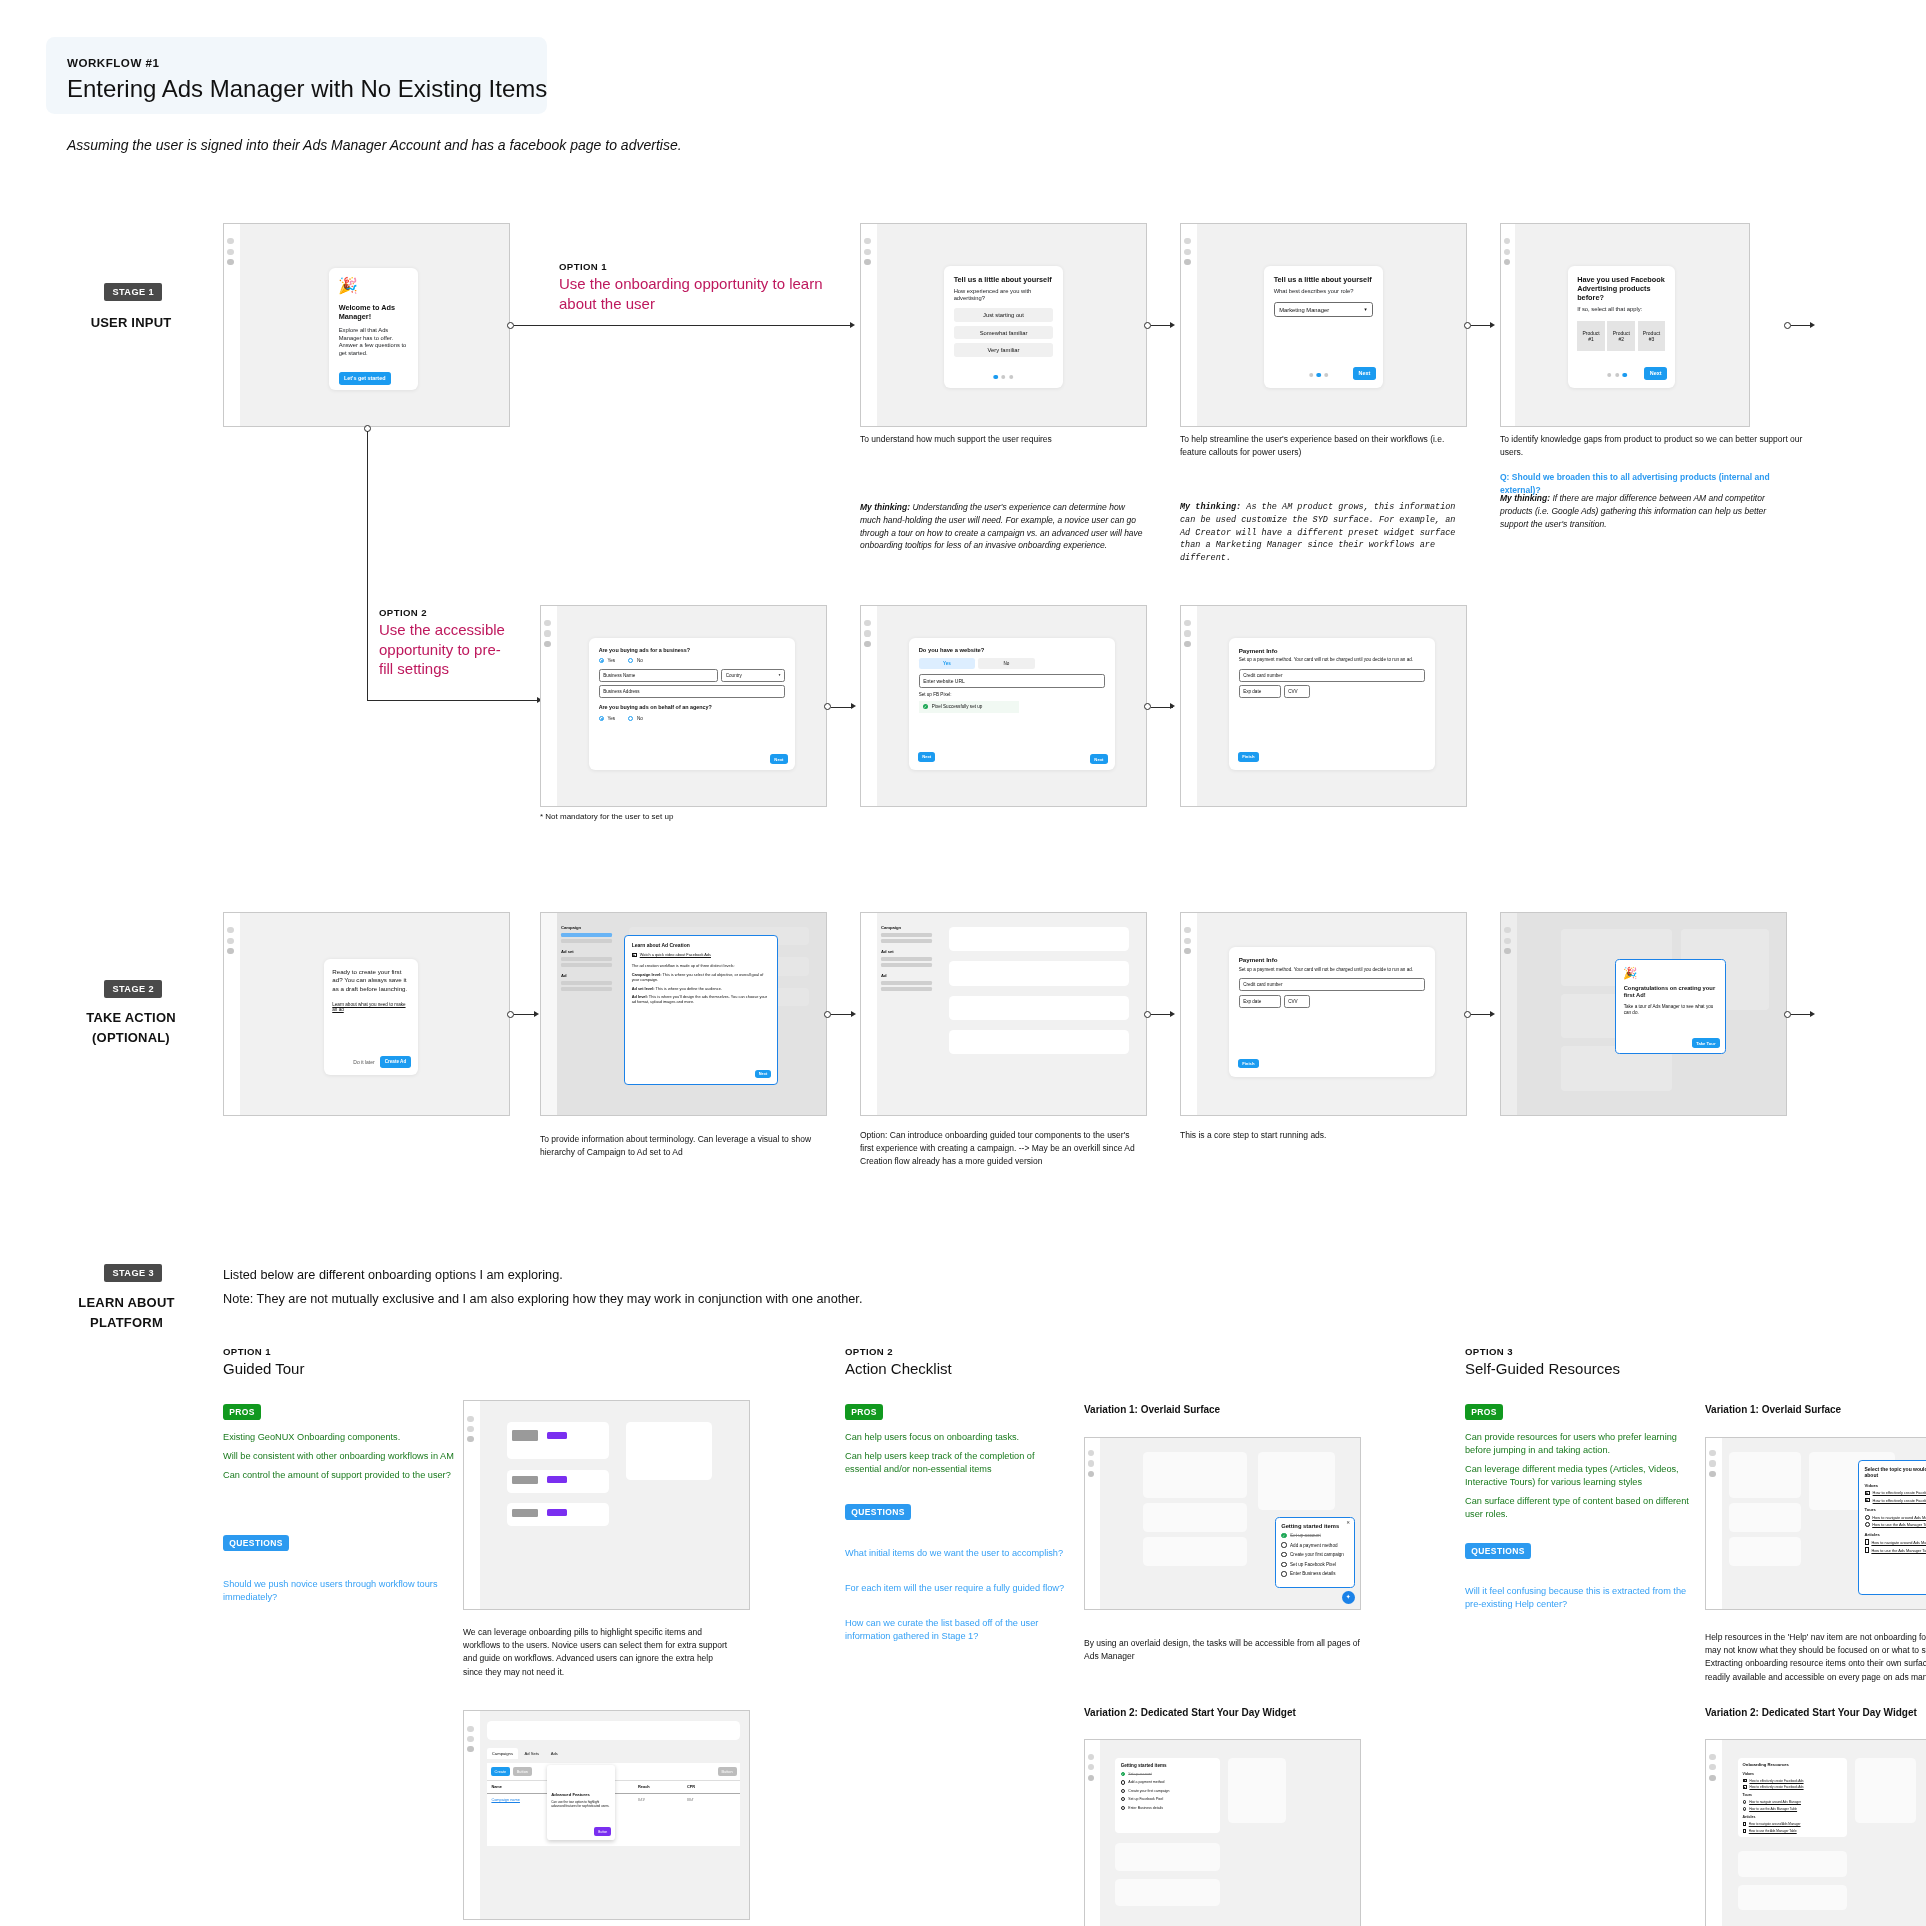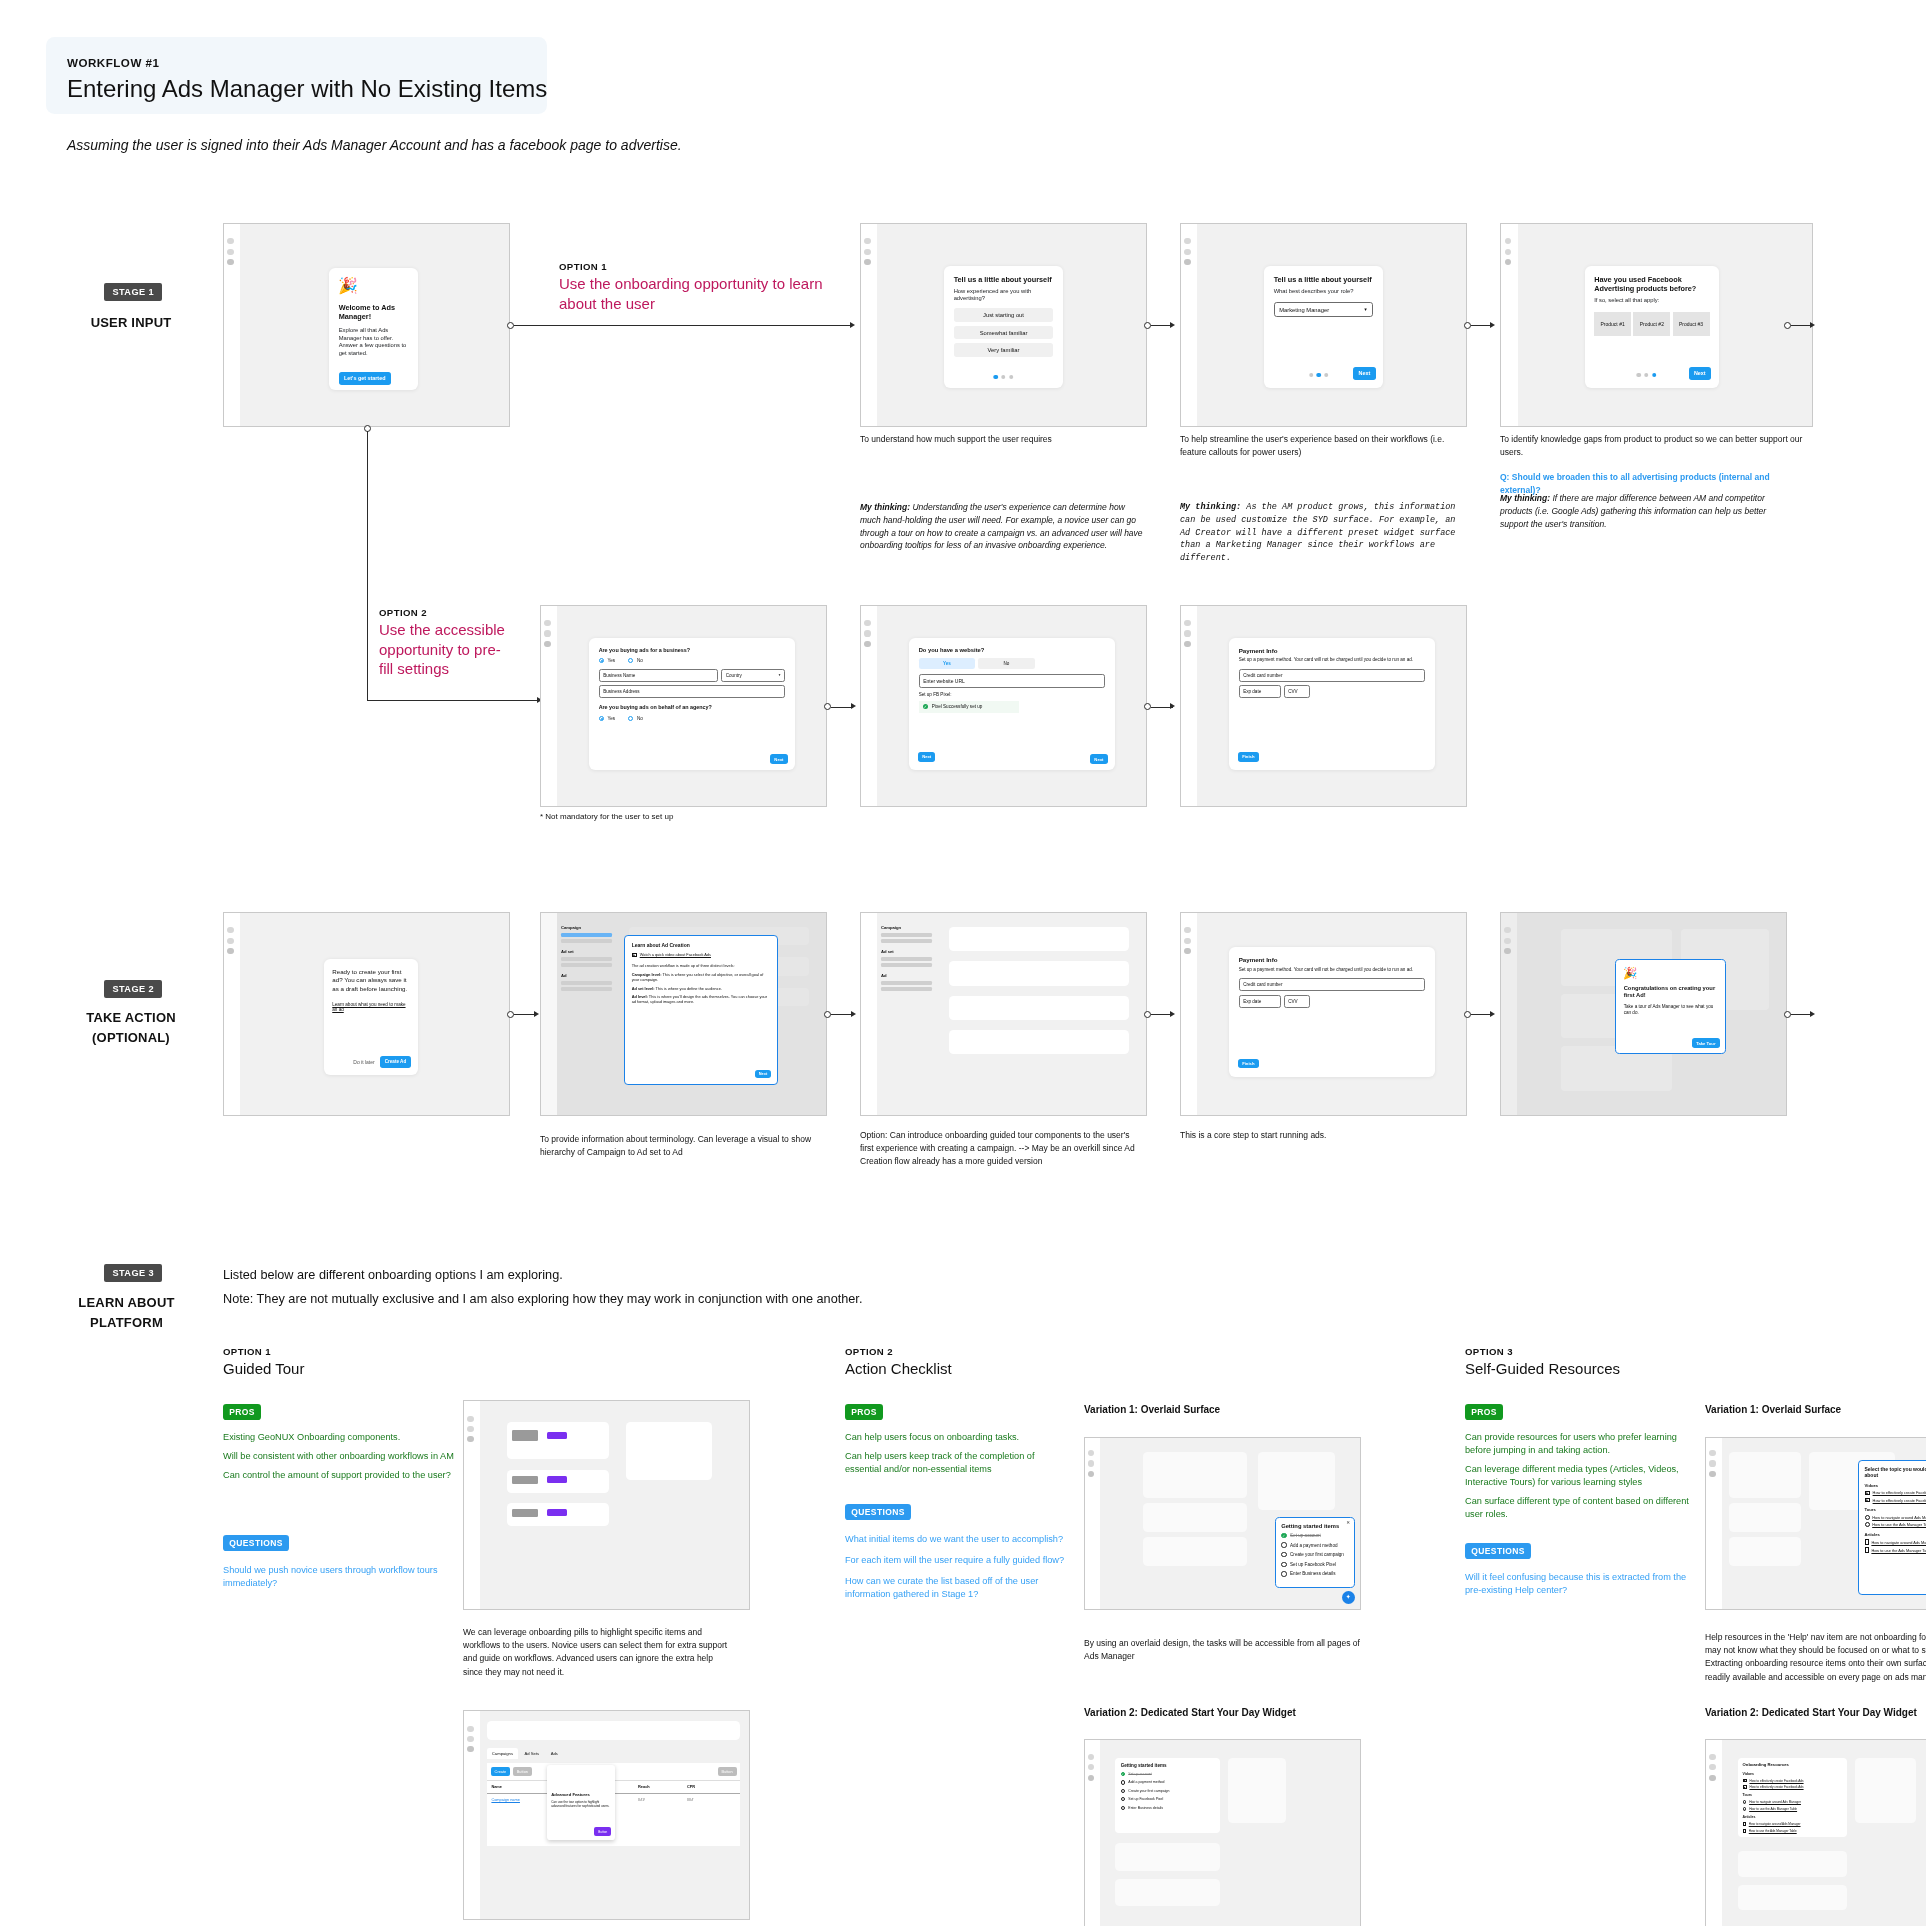--- a/index.html
+++ b/index.html
@@ -140,21 +140,21 @@
 
   
   .s3-intro { font-size: 12.7px; line-height:1.65; color:#111; }
   .tag {
     display:inline-block; color:#fff; border-radius:3.1px;
     font-size:8.5px; font-weight:700; letter-spacing:0.4px; padding:3.1px 6.2px;
   }
   .tag-pros { background:#11991f; }
   .tag-q { background:#2c9af0; }
   .pros-line { color:#1a7a1e; font-size:9.2px; line-height:1.4; margin-top:6.2px;}
-  .q-line { color:#35a0f5; font-size:9.2px; line-height:1.4; margin-top:8px;}
+  .q-line { color:#35a0f5; font-size:9.2px; line-height:1.4; margin-top:22px;}
   .var-label { font-size:10px; font-weight:700; color:#111; }
   .s3-note { font-size:8.5px; line-height:1.55; color:#111; }
   .s3-opt-eyebrow { font-size:9.6px; font-weight:700; letter-spacing:0.4px; }
   .s3-opt-title { font-size:15px; font-weight:400; color:#111; }
 
   
   .gsi-card {
     position:absolute; background:#fff; border:0.8px solid #1b82e8;
     border-radius:4.6px;
   }
@@ -274,21 +274,21 @@
         <div class="pdot on"></div>
         <div class="pdot"></div>
     </div>
     <span class="btn-blue" style="position:absolute; right:7.7px; bottom:7.7px;">Next</span>
   </div>
 </div>
 <div class="node" style="left:1464px; top:322px;"></div>
 <div class="hline" style="left:1471px; top:325px; width:22.3px;"></div>
 <div class="arrowhead" style="left:1490px; top:322px;"></div>
 
-<div class="browser" style="left:1500px; top:223px; width:313px; height:204px;">
+<div class="browser" style="left:1500px; top:223px; width:250px; height:204px;">
   <div class="chrome-bar"></div>
   <div class="dots">
       <div class="dot"></div>
       <div class="dot"></div>
       <div class="dot"></div>
     </div>
   <div class="modal" style="left:27%; top:21%; width:43%; height:60%; padding:8.5px 9.2px;">
     <div class="modal-title">Have you used Facebook Advertising products before?</div>
     <div class="modal-sub">If so, select all that apply:</div>
     <div style="display:flex; gap:2.3px; margin-top:7px;">

